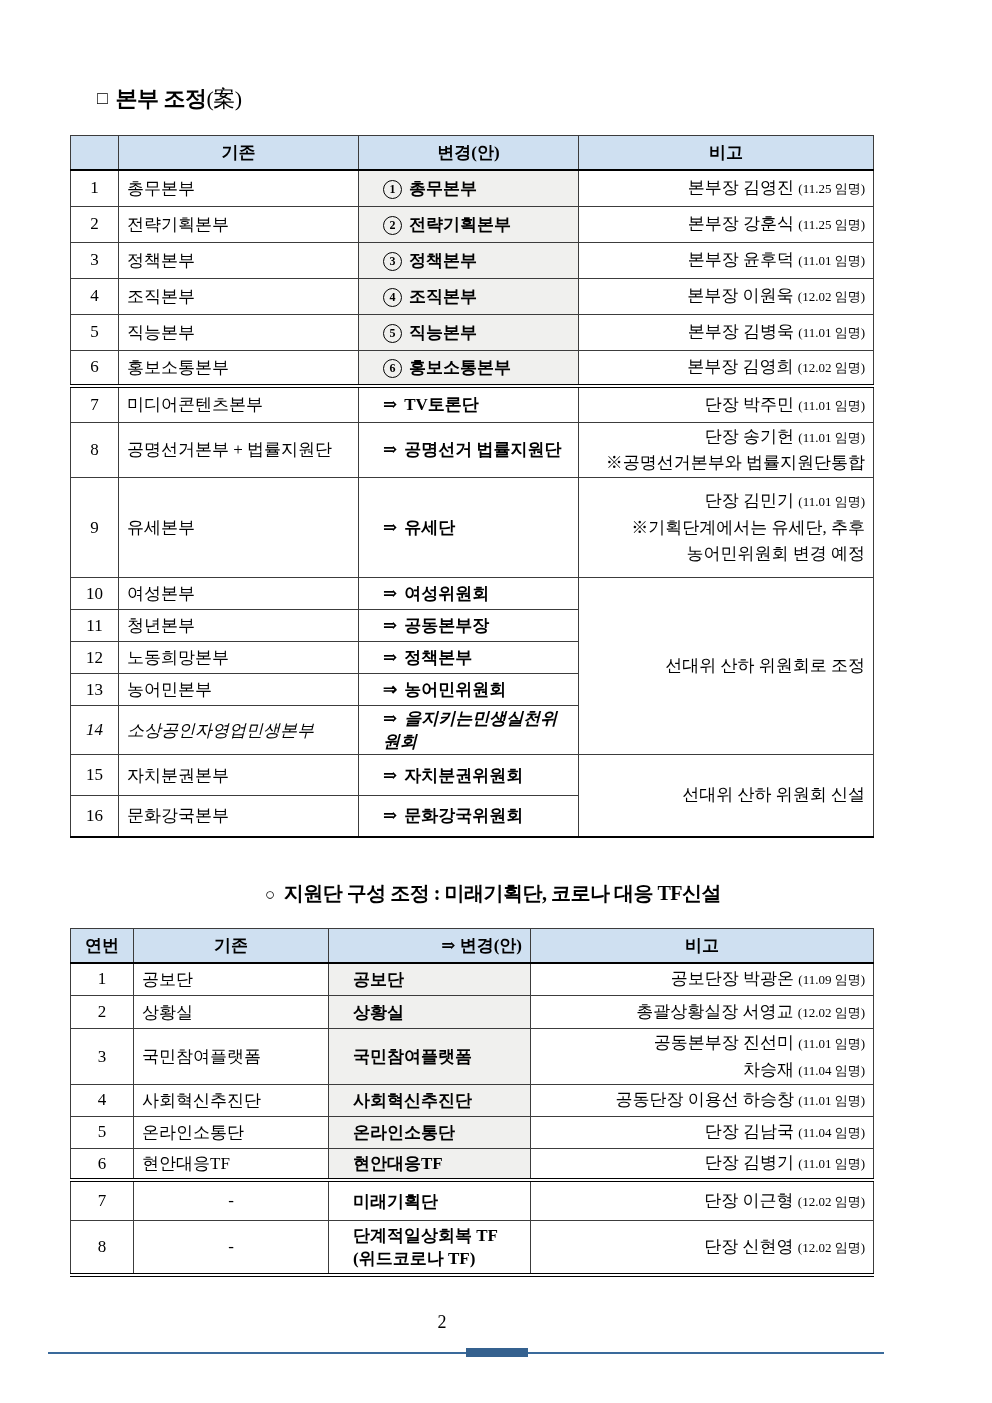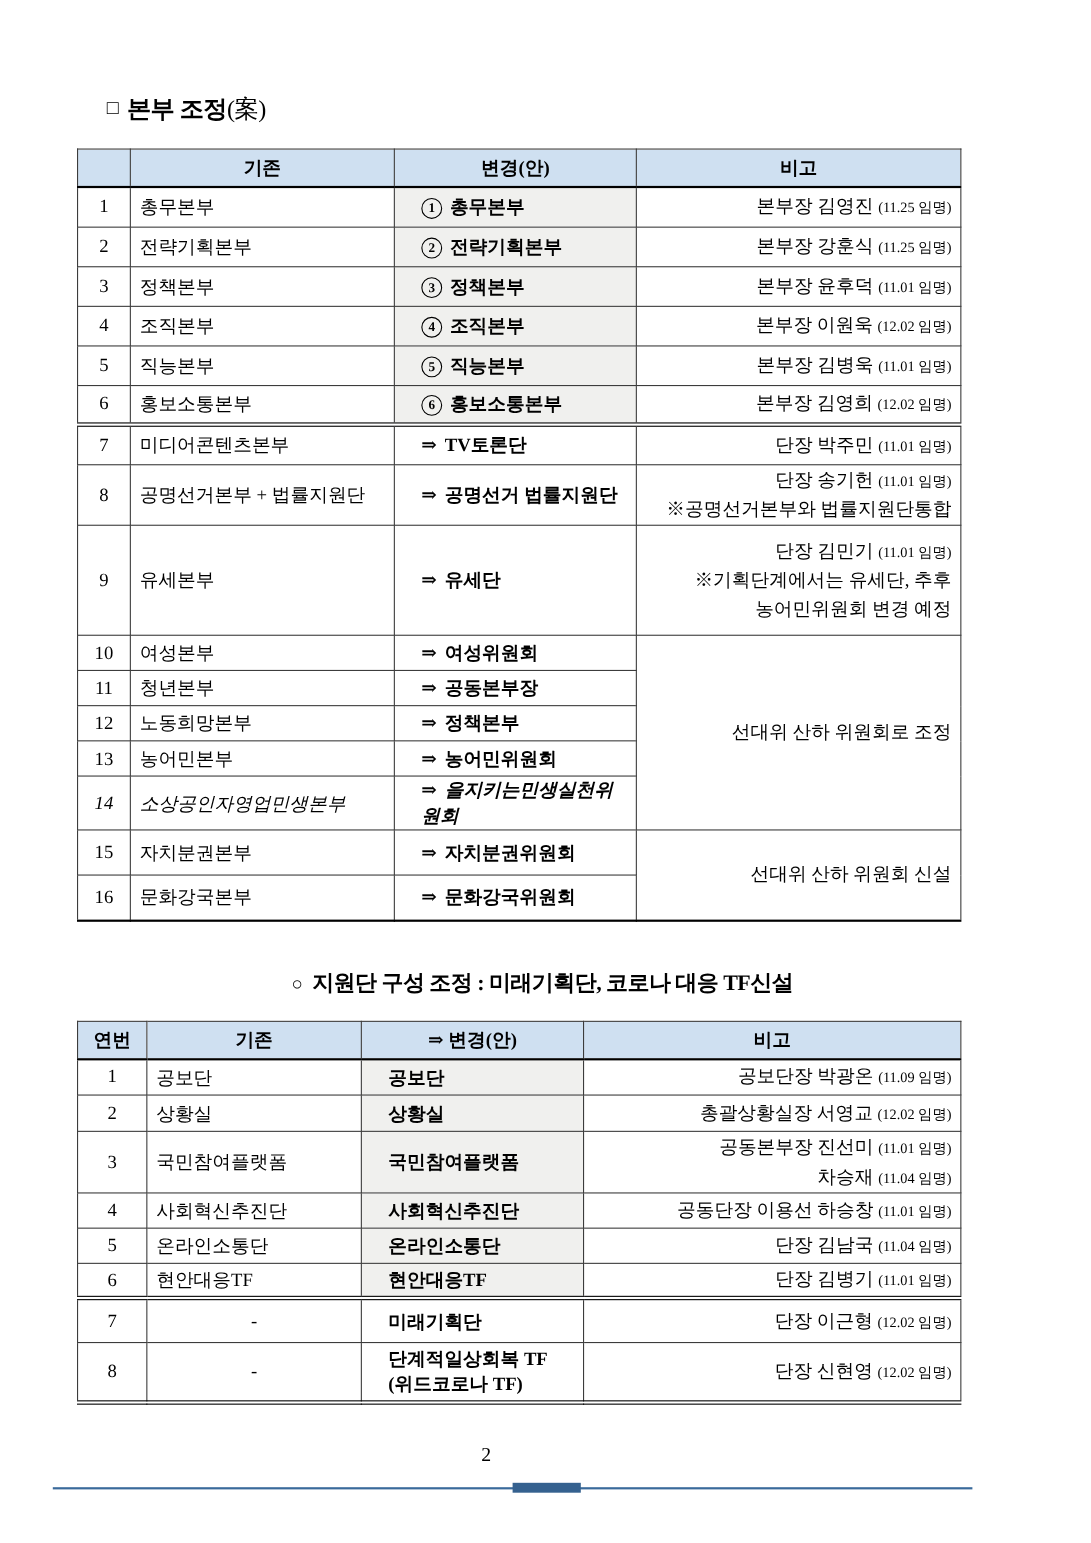--- a/index.html
+++ b/index.html
@@ -12,21 +12,21 @@
   .doc-title .suffix{font-weight:normal;}
   .section-heading{margin:17px 0 0 102px;font-size:20px;font-weight:bold;letter-spacing:-0.5px;}
   .section-heading .bullet{font-size:17px;margin-right:9px;}
   .section-heading.second{margin-top:42px;text-align:center;}
   table{border-collapse:collapse;table-layout:fixed;margin:21px 0 0 70px;width:803px;
         font-size:17px;}
   th,td{border:1px solid #3c3c3c;padding:1px 8px;vertical-align:middle;overflow:hidden;}
   table{border:1.5px solid #111;}
   thead th{background:#cfe0f1;font-weight:bold;text-align:center;
            border-bottom:2.5px solid #000;height:31px;}
-  thead th.left{text-align:center;}
+  thead th.left{text-align:right;}
   td.num{text-align:center;padding:1px 2px;}
   td.existing{text-align:left;}
   td.existing.center{text-align:center;}
   td.change{text-align:left;font-weight:bold;padding-left:24px;}
   td.change.gray{background:#f0f0ee;}
   td.remark{text-align:right;}
   .line{line-height:1.55;}
   .line.ind1{padding-left:14px;}
   .line.ind2{padding-left:132px;}
   .small{font-size:13px;}
@@ -153,21 +153,21 @@
         <tr style="height: 32px;">
           <td class="num">11</td>
           <td class="existing">청년본부</td>
           <td class="change"><span class="arrow">⇒</span><span>공동본부장</span></td>
         </tr>
         <tr style="height: 32px;">
           <td class="num">12</td>
           <td class="existing">노동희망본부</td>
           <td class="change"><span class="arrow">⇒</span><span>정책본부</span></td>
         </tr>
-        <tr style="height: 32px;">
+        <tr style="height: 32px; font-family: Liberation Serif, serif;">
           <td class="num">13</td>
           <td class="existing">농어민본부</td>
           <td class="change"><span class="arrow">⇒</span><span>농어민위원회</span></td>
         </tr>
         <tr style="height: 32px; font-style: italic;">
           <td class="num">14</td>
           <td class="existing">소상공인자영업민생본부</td>
           <td class="change"><span class="arrow">⇒</span><span>을지키는민생실천위원회</span></td>
         </tr>
         <tr style="height: 41px;">

